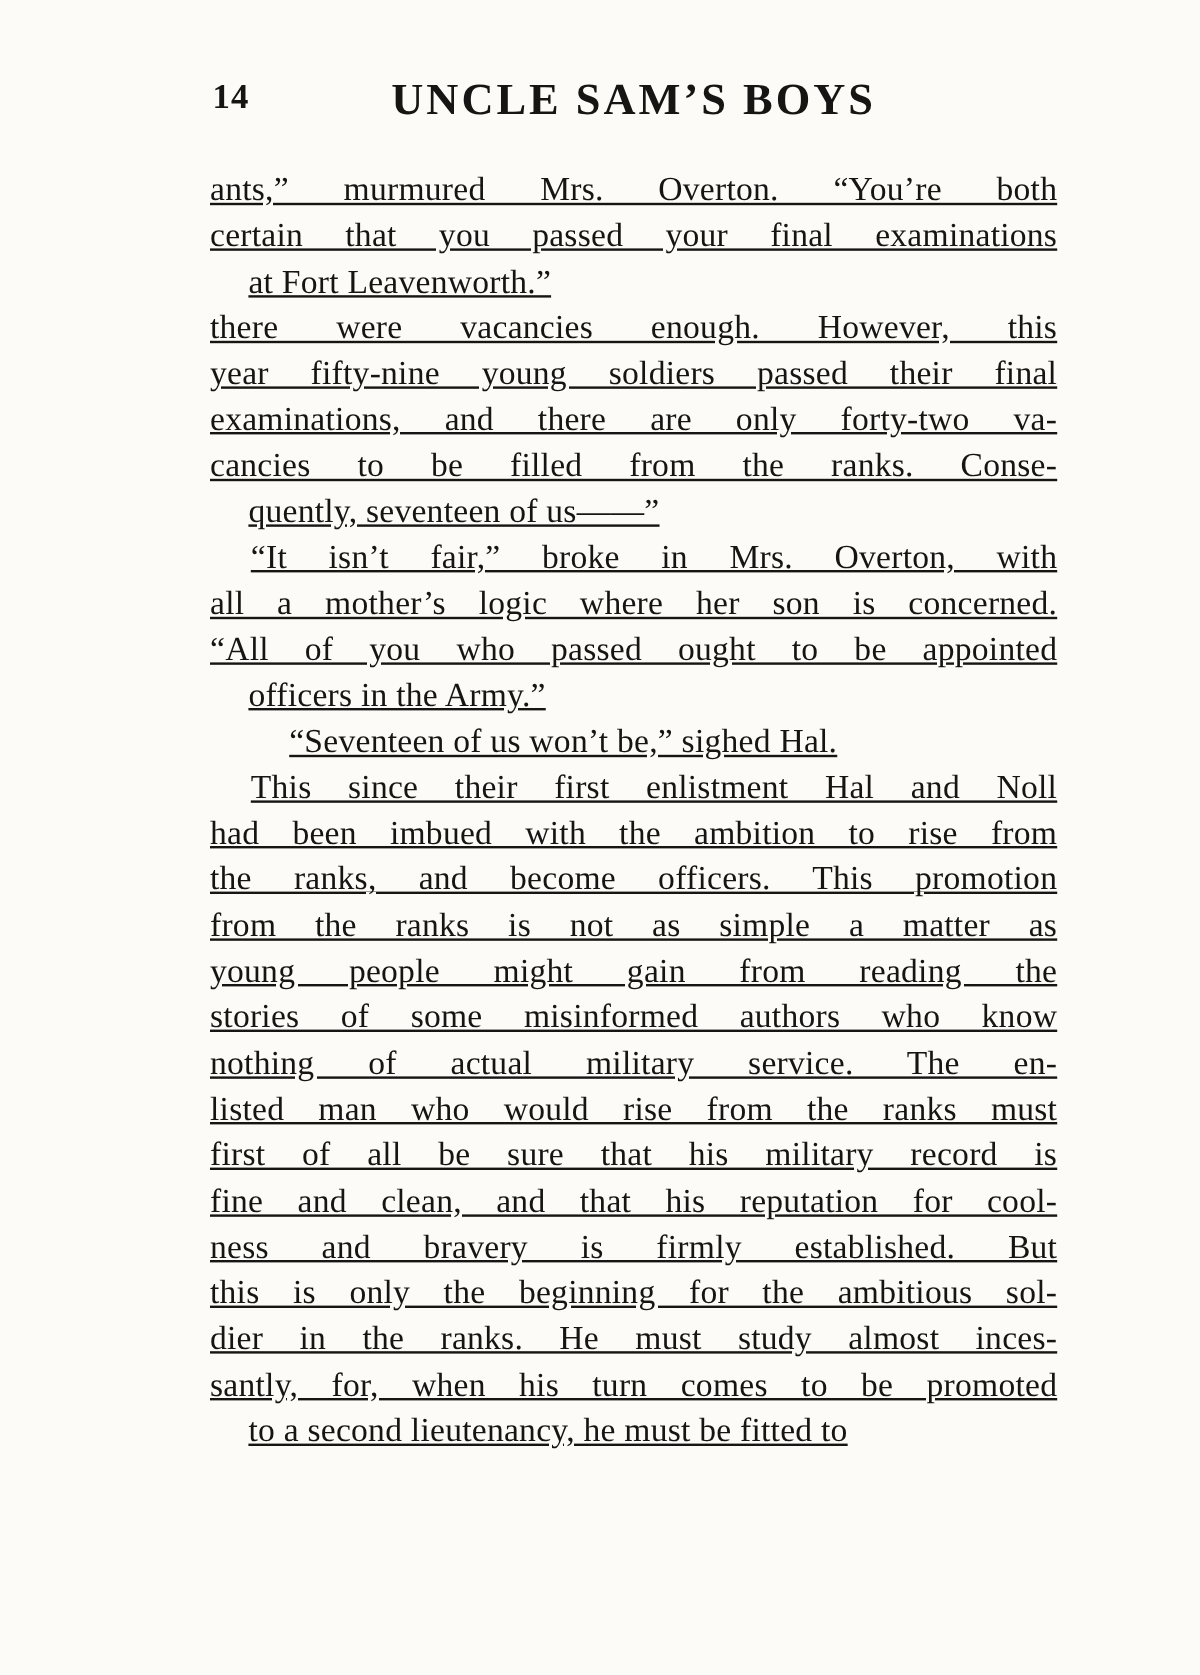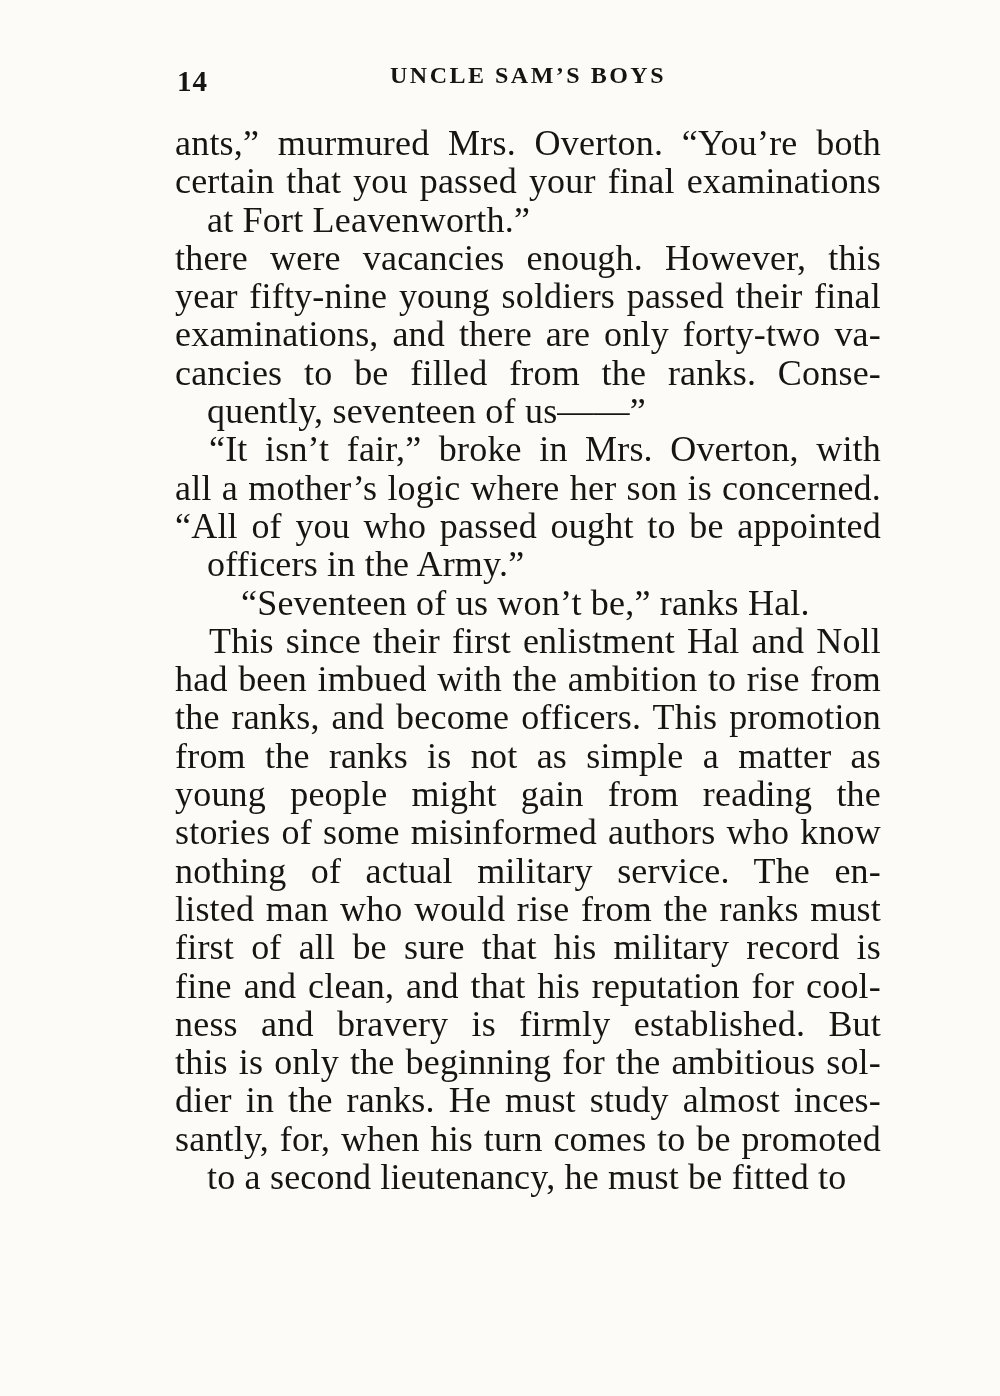--- a/index.html
+++ b/index.html
@@ -27,33 +27,34 @@
     position: absolute;
     left: 2px;
     top: 3px;
     font-size: 29px;
     font-weight: bold;
     letter-spacing: 1px;
   }
   .title {
     display: block;
     text-align: center;
-    font-size: 24px;
+    font-size: 37px;
     font-weight: bold;
     letter-spacing: 2.5px;
     white-space: nowrap;
   }
   .body-text {
     position: absolute;
-    top: 124px;
+    top: 140px;
     left: 175px;
     width: 706px;
-    font-size: 36px;
+    font-size: 28px;
     line-height: 38.3px;
     letter-spacing: 0.2px;
+    text-decoration: underline;
   }
   .para { margin: 0; }
   .line {
     text-align: justify;
     text-align-last: justify;
     white-space: normal;
   }
   .line.last {
     text-align-last: left;
     margin-left: 32px;
@@ -83,21 +84,21 @@
         <div class="line">cancies to be filled from the ranks.  Conse-</div>
         <div class="line last">quently, seventeen of us——”</div>
       </div>
       <div class="para">
         <div class="line indent">“It isn’t fair,” broke in Mrs. Overton, with</div>
         <div class="line">all a mother’s logic where her son is concerned.</div>
         <div class="line">“All of you who passed ought to be appointed</div>
         <div class="line last">officers in the Army.”</div>
       </div>
       <div class="para">
-        <div class="line indent last">“Seventeen of us won’t be,” ranks Hal.</div>
+        <div class="line indent last">“Seventeen of us won’t be,” sighed Hal.</div>
       </div>
       <div class="para">
         <div class="line indent">This since their first enlistment Hal and Noll</div>
         <div class="line">had been imbued with the ambition to rise from</div>
         <div class="line">the ranks, and become officers.  This promotion</div>
         <div class="line">from the ranks is not as simple a matter as</div>
         <div class="line">young people might gain from reading the</div>
         <div class="line">stories of some misinformed authors who know</div>
         <div class="line">nothing of actual military service.  The en-</div>
         <div class="line">listed man who would rise from the ranks must</div>

